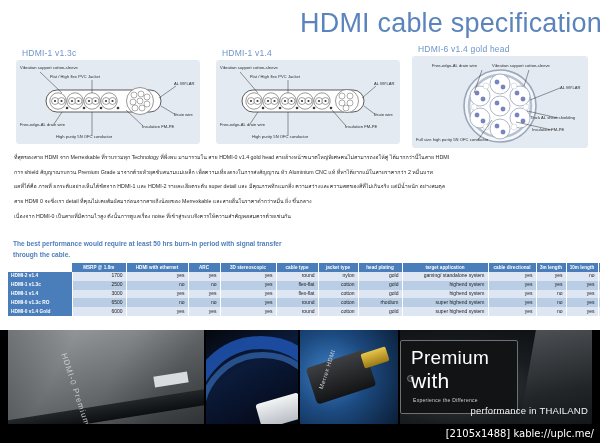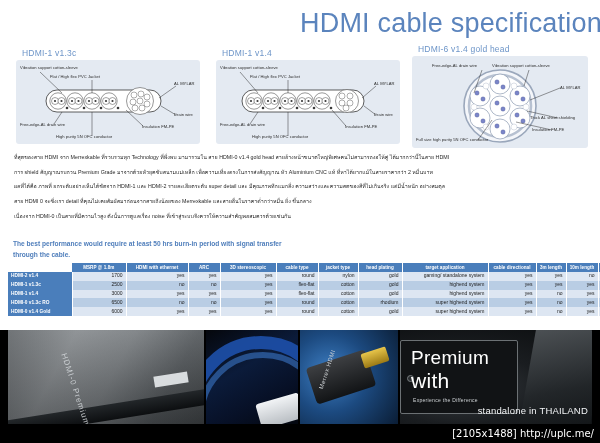--- a/index.html
+++ b/index.html
@@ -595,21 +595,21 @@
     </div>
 
     <div class="photo" id="photo-tag">
       <div class="panelstripe"></div>
       <div class="tagcard">
         <div class="taghole"></div>
         <div class="tag-merrex">Premium</div>
         <div class="tag-kable">with</div>
         <div class="tag-sub">Experience the Difference</div>
       </div>
-      <div class="fab">standalone in THAILAND</div>
+      <div class="fab">performance in THAILAND</div>
     </div>
 
     <div id="silverfloor"></div>
   </div>
 
-  <div id="watermark">[2105x1488] http://uplc.me/</div>
+  <div id="watermark">[2105x1488] kable://uplc.me/</div>
 
 </div>
 
 </body></html>

